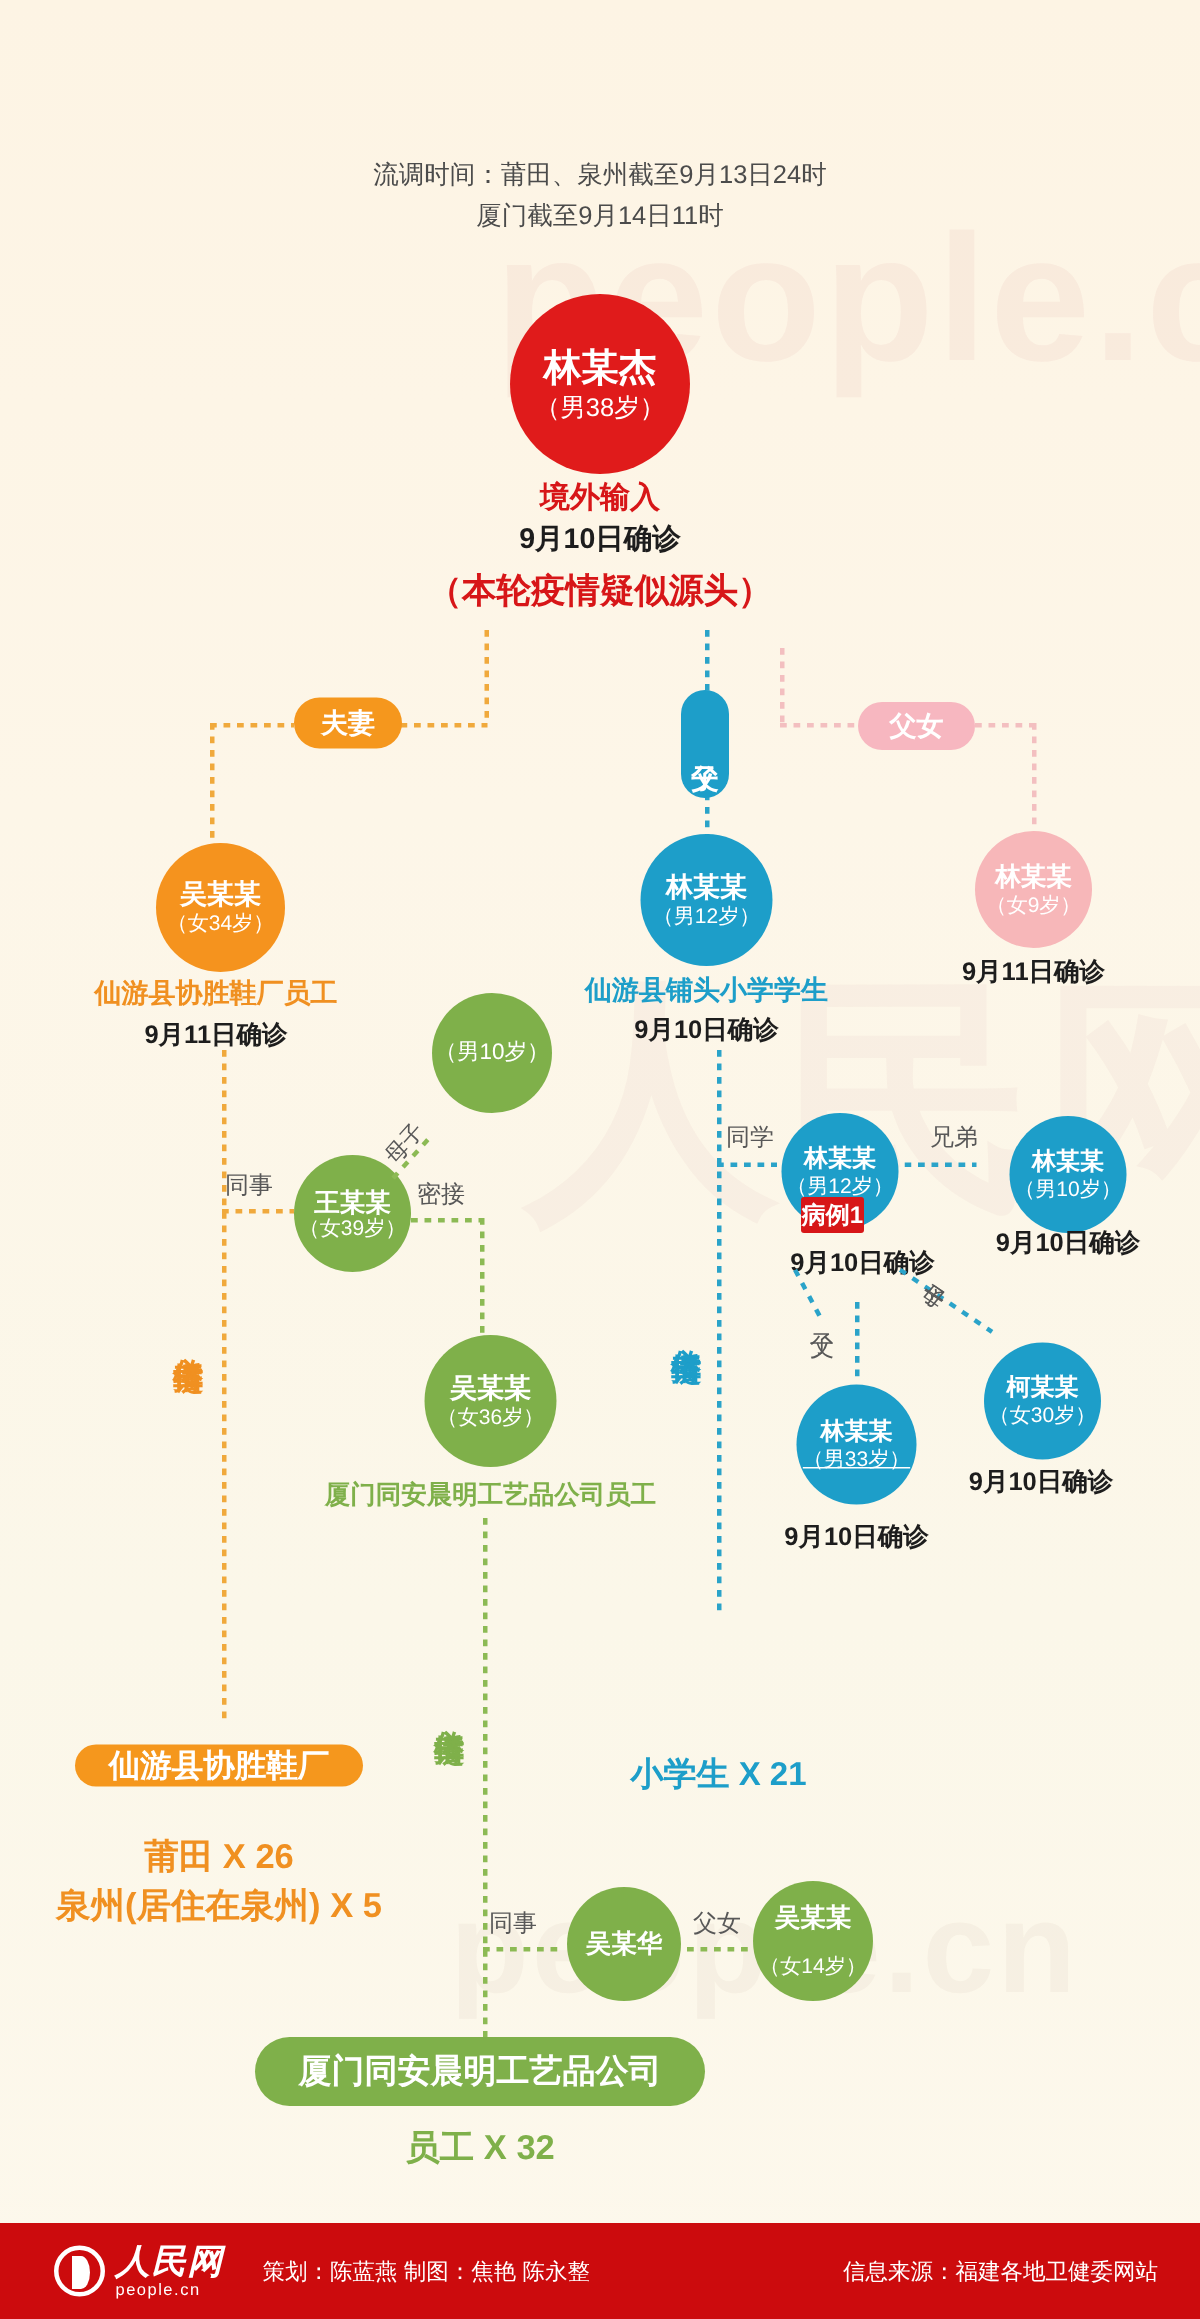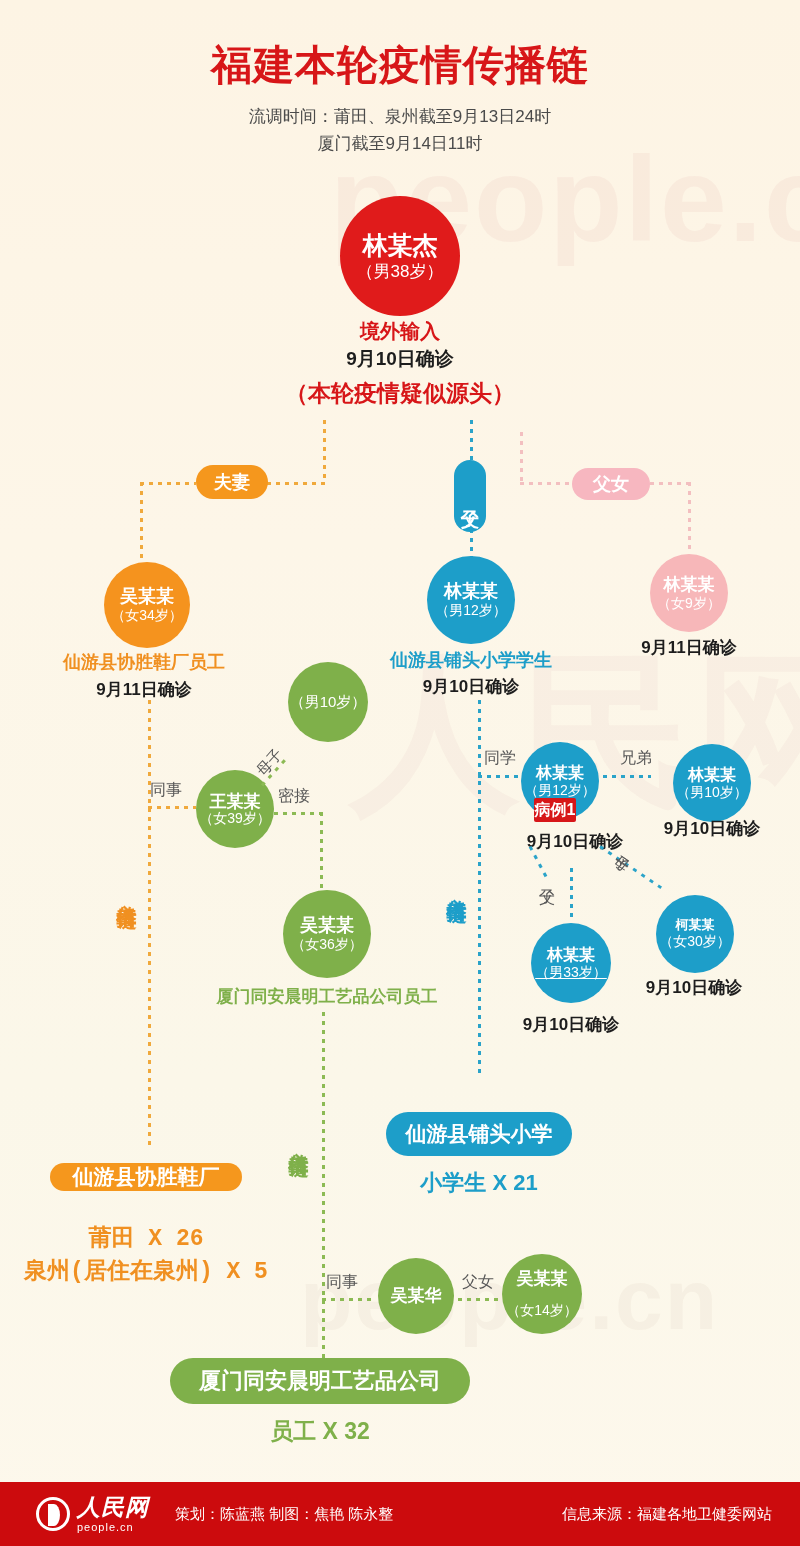--- a/index.html
+++ b/index.html
@@ -81,21 +81,21 @@
   .p-org  { background: #f5971d; }
   .p-blue { background: #1d9ec9; }
   .p-pink { background: #f7b7c0; }
   .p-green{ background: #7fb04a; }
   .pill.vertical { writing-mode: vertical-rl; text-orientation: upright; letter-spacing: 1px; }
 
   
   .txt { position: absolute; white-space: nowrap; }
   .t-center { text-align: center; transform: translateX(-50%); }
   .bold { font-weight: bold; }
-  .t-org   { color: #f09021; font-family: Liberation Mono, monospace; }
+  .t-org   { color: #f09021; }
   .t-blue  { color: #1d9ec9; }
   .t-green { color: #7fb04a; }
   .t-red   { color: #d71618; }
   .t-dark  { color: #1d1d1d; }
   .t-gray  { color: #585858; }
 
   .vlabel {
     position: absolute; writing-mode: vertical-rl; text-orientation: upright;
     font-weight: bold; letter-spacing: 2px; white-space: nowrap;
   }
@@ -130,21 +130,20 @@
 </style>
 </head>
 <body>
 
 <div id="canvas">
 
   <div class="wm wm-people-big" style="left:330px; top:130px;">people.cn</div>
   <div class="wm wm-txt" style="left:350px; top:620px; font-size:170px; color:rgba(214,170,170,0.09);">人民网</div>
   <div class="wm wm-txt" style="left:300px; top:1250px; font-size:86px; color:rgba(200,180,160,0.10);">people.cn</div>
 
-  <div class="title">福建本轮疫情传播链</div>
   <div class="subtitle" id="sub1">流调时间：莆田、泉州截至9月13日24时</div>
   <div class="subtitle" id="sub2">厦门截至9月14日11时</div>
 
   <div class="node n-red" style="left:340px; top:196px; width:120px; height:120px;">
     <span class="nm" style="font-size:25px;">林某杰</span>
     <span class="ag" style="font-size:17px; margin-top:3px;">（男38岁）</span>
   </div>
   <div class="txt t-center bold t-red" style="left:400px; top:318px; font-size:20px;">境外输入</div>
   <div class="txt t-center bold t-dark" style="left:400px; top:346px; font-size:19px;">9月10日确诊</div>
   <div class="txt t-center bold t-red" style="left:400px; top:378px; font-size:23px;">（本轮疫情疑似源头）</div>
@@ -246,26 +245,25 @@
   <div class="dot-diag c-blu" style="left:600px; top:845px; width:74px; transform: rotate(34deg);"></div>
   <div class="txt t-gray" style="left:622px; top:848px; font-size:15px; writing-mode:vertical-rl; text-orientation:upright; transform: rotate(34deg);">母子</div>
 
   <div class="node n-blue" style="left:531px; top:923px; width:80px; height:80px;">
     <span class="nm" style="font-size:16px;">林某某</span>
     <span class="ag" style="font-size:14px; margin-top:1px;text-decoration:underline;">（男33岁）</span>
   </div>
   <div class="txt t-center bold t-dark" style="left:571px; top:1013px; font-size:17px;">9月10日确诊</div>
 
   <div class="node n-blue" style="left:656px; top:895px; width:78px; height:78px;">
-    <span class="nm" style="font-size:13px;">柯某某</span>
+    <span class="nm" style="font-size:16px;">柯某某</span>
     <span class="ag" style="font-size:14px; margin-top:1px;">（女30岁）</span>
   </div>
   <div class="txt t-center bold t-dark" style="left:694px; top:976px; font-size:17px;">9月10日确诊</div>
 
-  <div class="pill p-blue" style="left:386px; top:1112px; width:186px; height:44px; font-size:21px;">仙游县铺头小学</div>
   <div class="txt t-center bold t-blue" style="left:479px; top:1168px; font-size:22px;">小学生 X 21</div>
 
   <div class="pill p-org" style="left:50px; top:1163px; width:192px; height:28px; font-size:21px;">仙游县协胜鞋厂</div>
   <div class="txt t-center bold t-org" style="left:146px; top:1222px; font-size:23px;">莆田 X 26</div>
   <div class="txt t-center bold t-org" style="left:146px; top:1255px; font-size:23px;">泉州(居住在泉州) X 5</div>
 
   <div class="dot-h c-grn" style="left:322px; top:1298px; width:50px;"></div>
   <div class="txt t-gray" style="left:326px; top:1272px; font-size:16px;">同事</div>
 
   <div class="node n-green" style="left:378px; top:1258px; width:76px; height:76px;">

